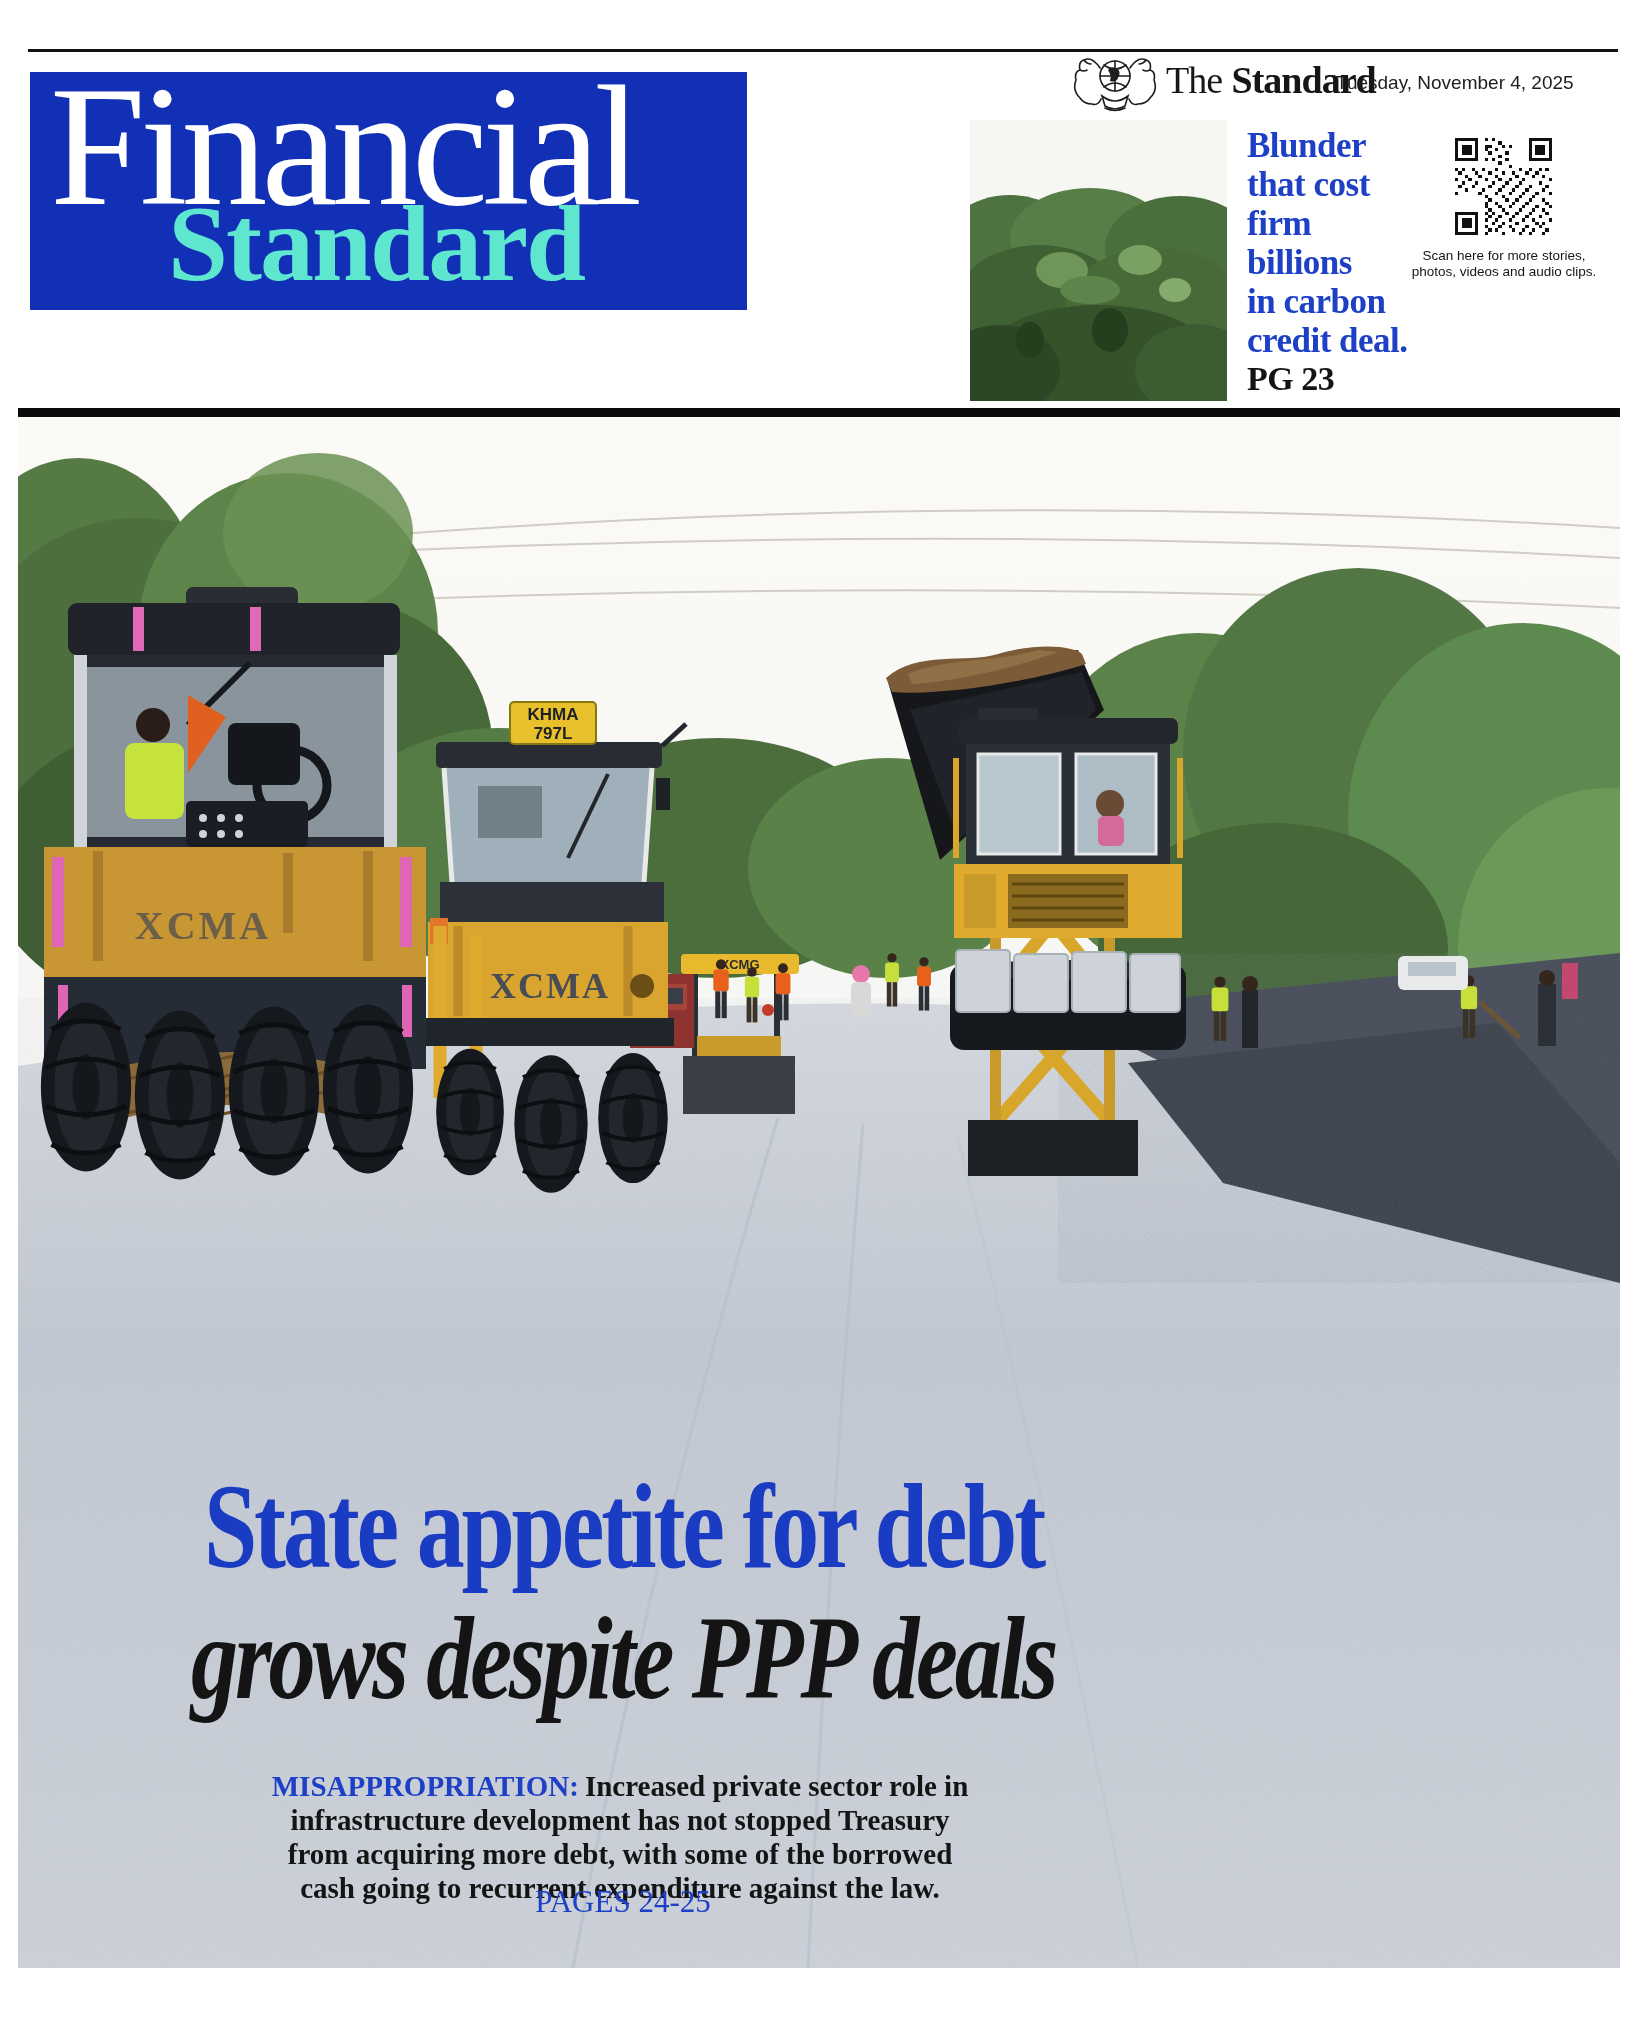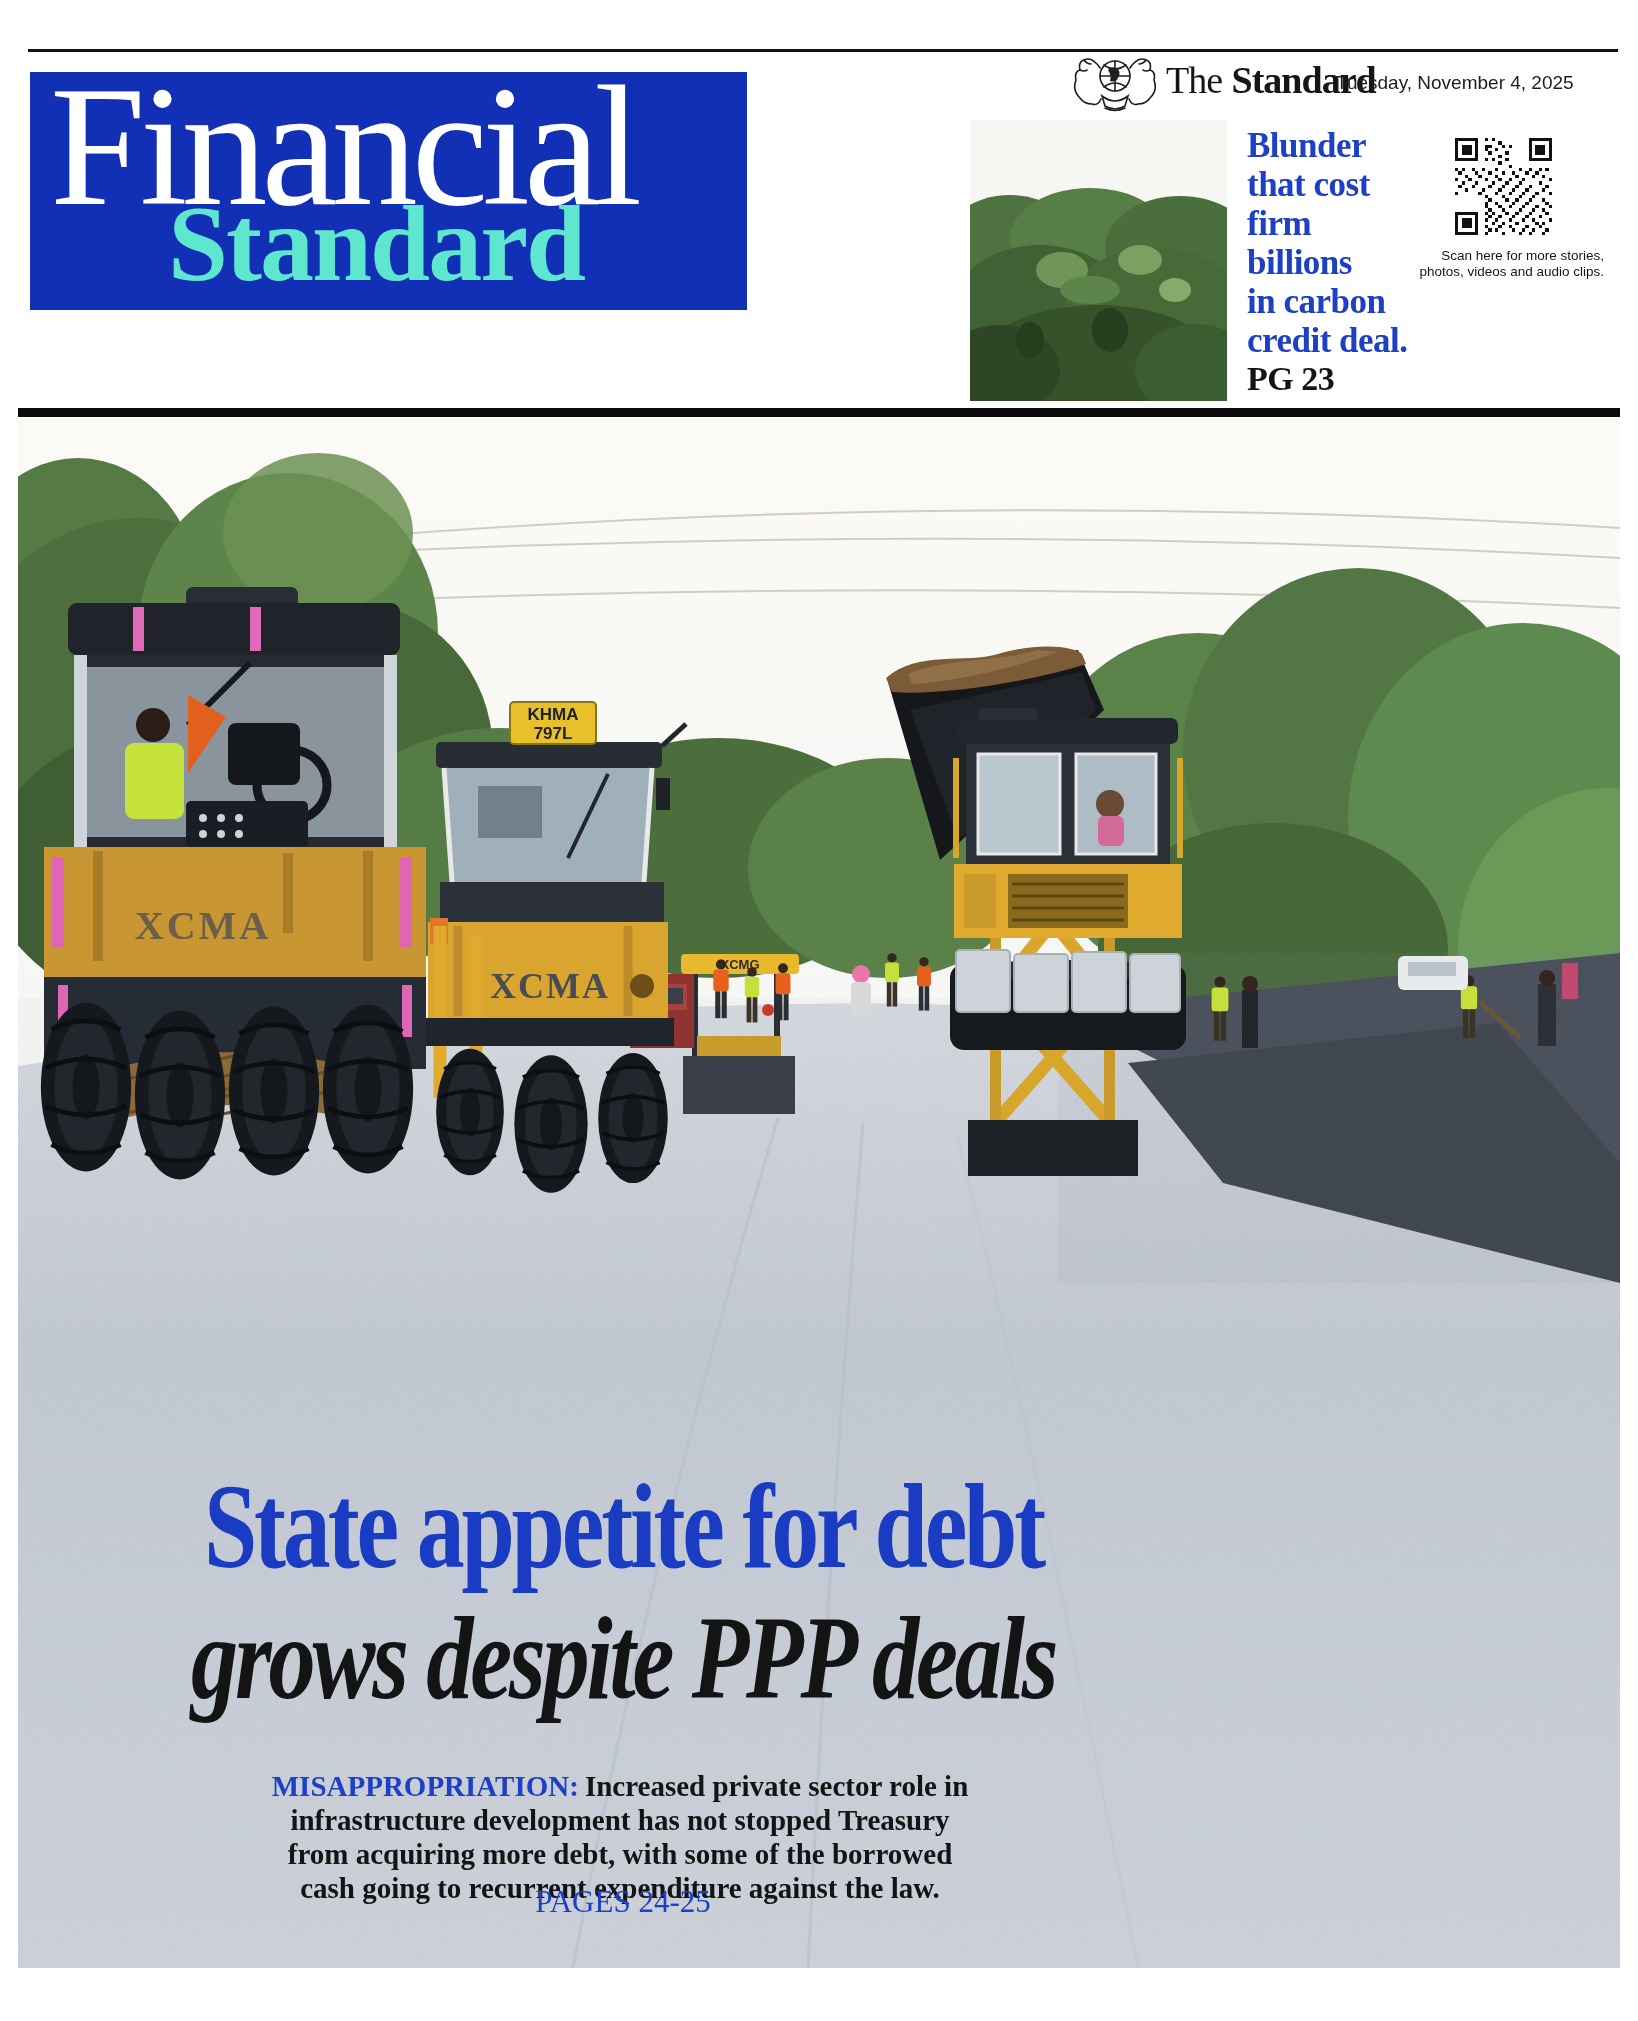--- a/index.html
+++ b/index.html
@@ -20,21 +20,21 @@
                    color:#ffffff;letter-spacing:-6px;white-space:nowrap;}
   .brand-standard{position:absolute;left:138px;top:118px;font-size:108px;line-height:1.0;font-weight:700;
                   color:#5fe6cf;letter-spacing:-2px;white-space:nowrap;}
 
   .teaser-photo{position:absolute;left:970px;top:120px;width:257px;height:281px;overflow:hidden;}
   .teaser-text{position:absolute;left:1247px;top:126px;width:280px;}
   .teaser-line{font-size:35px;line-height:39px;font-weight:700;color:#1d40c6;letter-spacing:-0.5px;}
   .teaser-pg{font-size:34px;font-weight:700;color:#141414;letter-spacing:-0.5px;}
 
   .qr{position:absolute;left:1455px;top:138px;width:97px;height:97px;}
-  .qr-caption{position:absolute;left:1404px;top:248px;width:200px;text-align:right;
+  .qr-caption{position:absolute;left:1404px;top:248px;width:200px;text-align:center;
               font-size:13.5px;line-height:16px;color:#161616;}
 
   .bigrule{position:absolute;left:18px;right:18px;top:408px;height:9px;background:#0b0b0b;}
 
   
   .cover{position:absolute;left:18px;top:418px;width:1602px;height:1550px;overflow:hidden;}
   .cover svg{display:block;}
 
   .overlay{position:absolute;left:0;top:0;width:1452px;height:1550px;pointer-events:none;}
   .hl{position:absolute;left:0;width:1210px;text-align:center;white-space:nowrap;}

